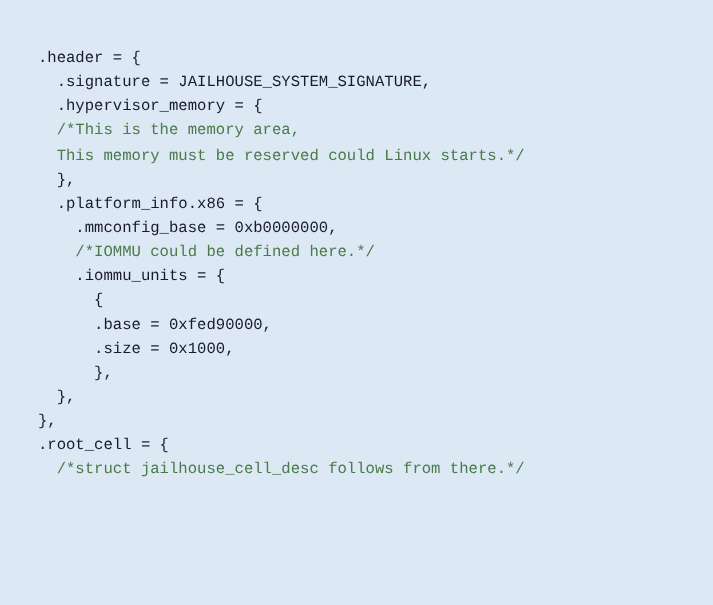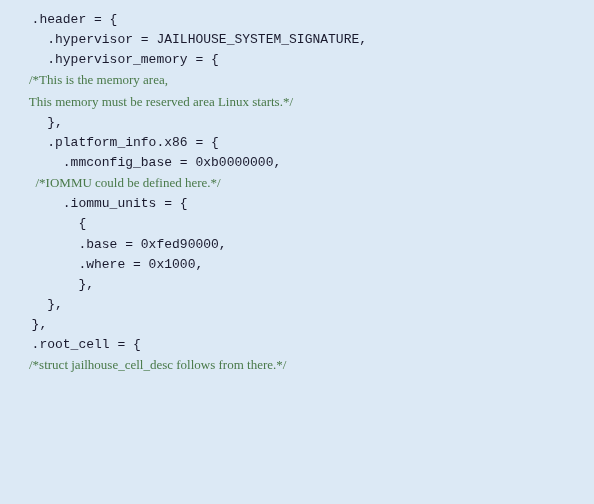--- a/index.html
+++ b/index.html
@@ -21,41 +21,42 @@
       width: 594px;
       height: 504px;
       background: #dce9f5;
       padding: 10px 16px;
       overflow: hidden;
     }
 
     .code-block {
       line-height: 1.55;
       white-space: pre;
+      margin-top: 29px;
     }
 
     .normal { color: #1a1a2e; }
-    .comment { color: #4a7a4a; font-style: normal; font-family: Liberation Serif, serif; }
+    .comment { color: #4a7a4a; font-style: normal; }
   </style>
 </head>
 <body>
 
 <div class="code-container">
   <div class="code-block" id="code-block"><span class="normal">  .header = {
-</span><span class="normal">    .hypervisor = JAILHOUSE_SYSTEM_SIGNATURE,
+</span><span class="normal">    .signature = JAILHOUSE_SYSTEM_SIGNATURE,
 </span><span class="normal">    .hypervisor_memory = {
 </span><span class="comment">    /*This is the memory area,
-</span><span class="comment">    This memory must be reserved area Linux starts.*/
+</span><span class="comment">    This memory must be reserved could Linux starts.*/
 </span><span class="normal">    },
 </span><span class="normal">    .platform_info.x86 = {
 </span><span class="normal">      .mmconfig_base = 0xb0000000,
 </span><span class="comment">      /*IOMMU could be defined here.*/
 </span><span class="normal">      .iommu_units = {
 </span><span class="normal">        {
 </span><span class="normal">        .base = 0xfed90000,
-</span><span class="normal">        .where = 0x1000,
+</span><span class="normal">        .size = 0x1000,
 </span><span class="normal">        },
 </span><span class="normal">    },
 </span><span class="normal">  },
 </span><span class="normal">  .root_cell = {
 </span><span class="comment">    /*struct jailhouse_cell_desc follows from there.*/
 </span></div>
 </div>
 
 </body></html>

